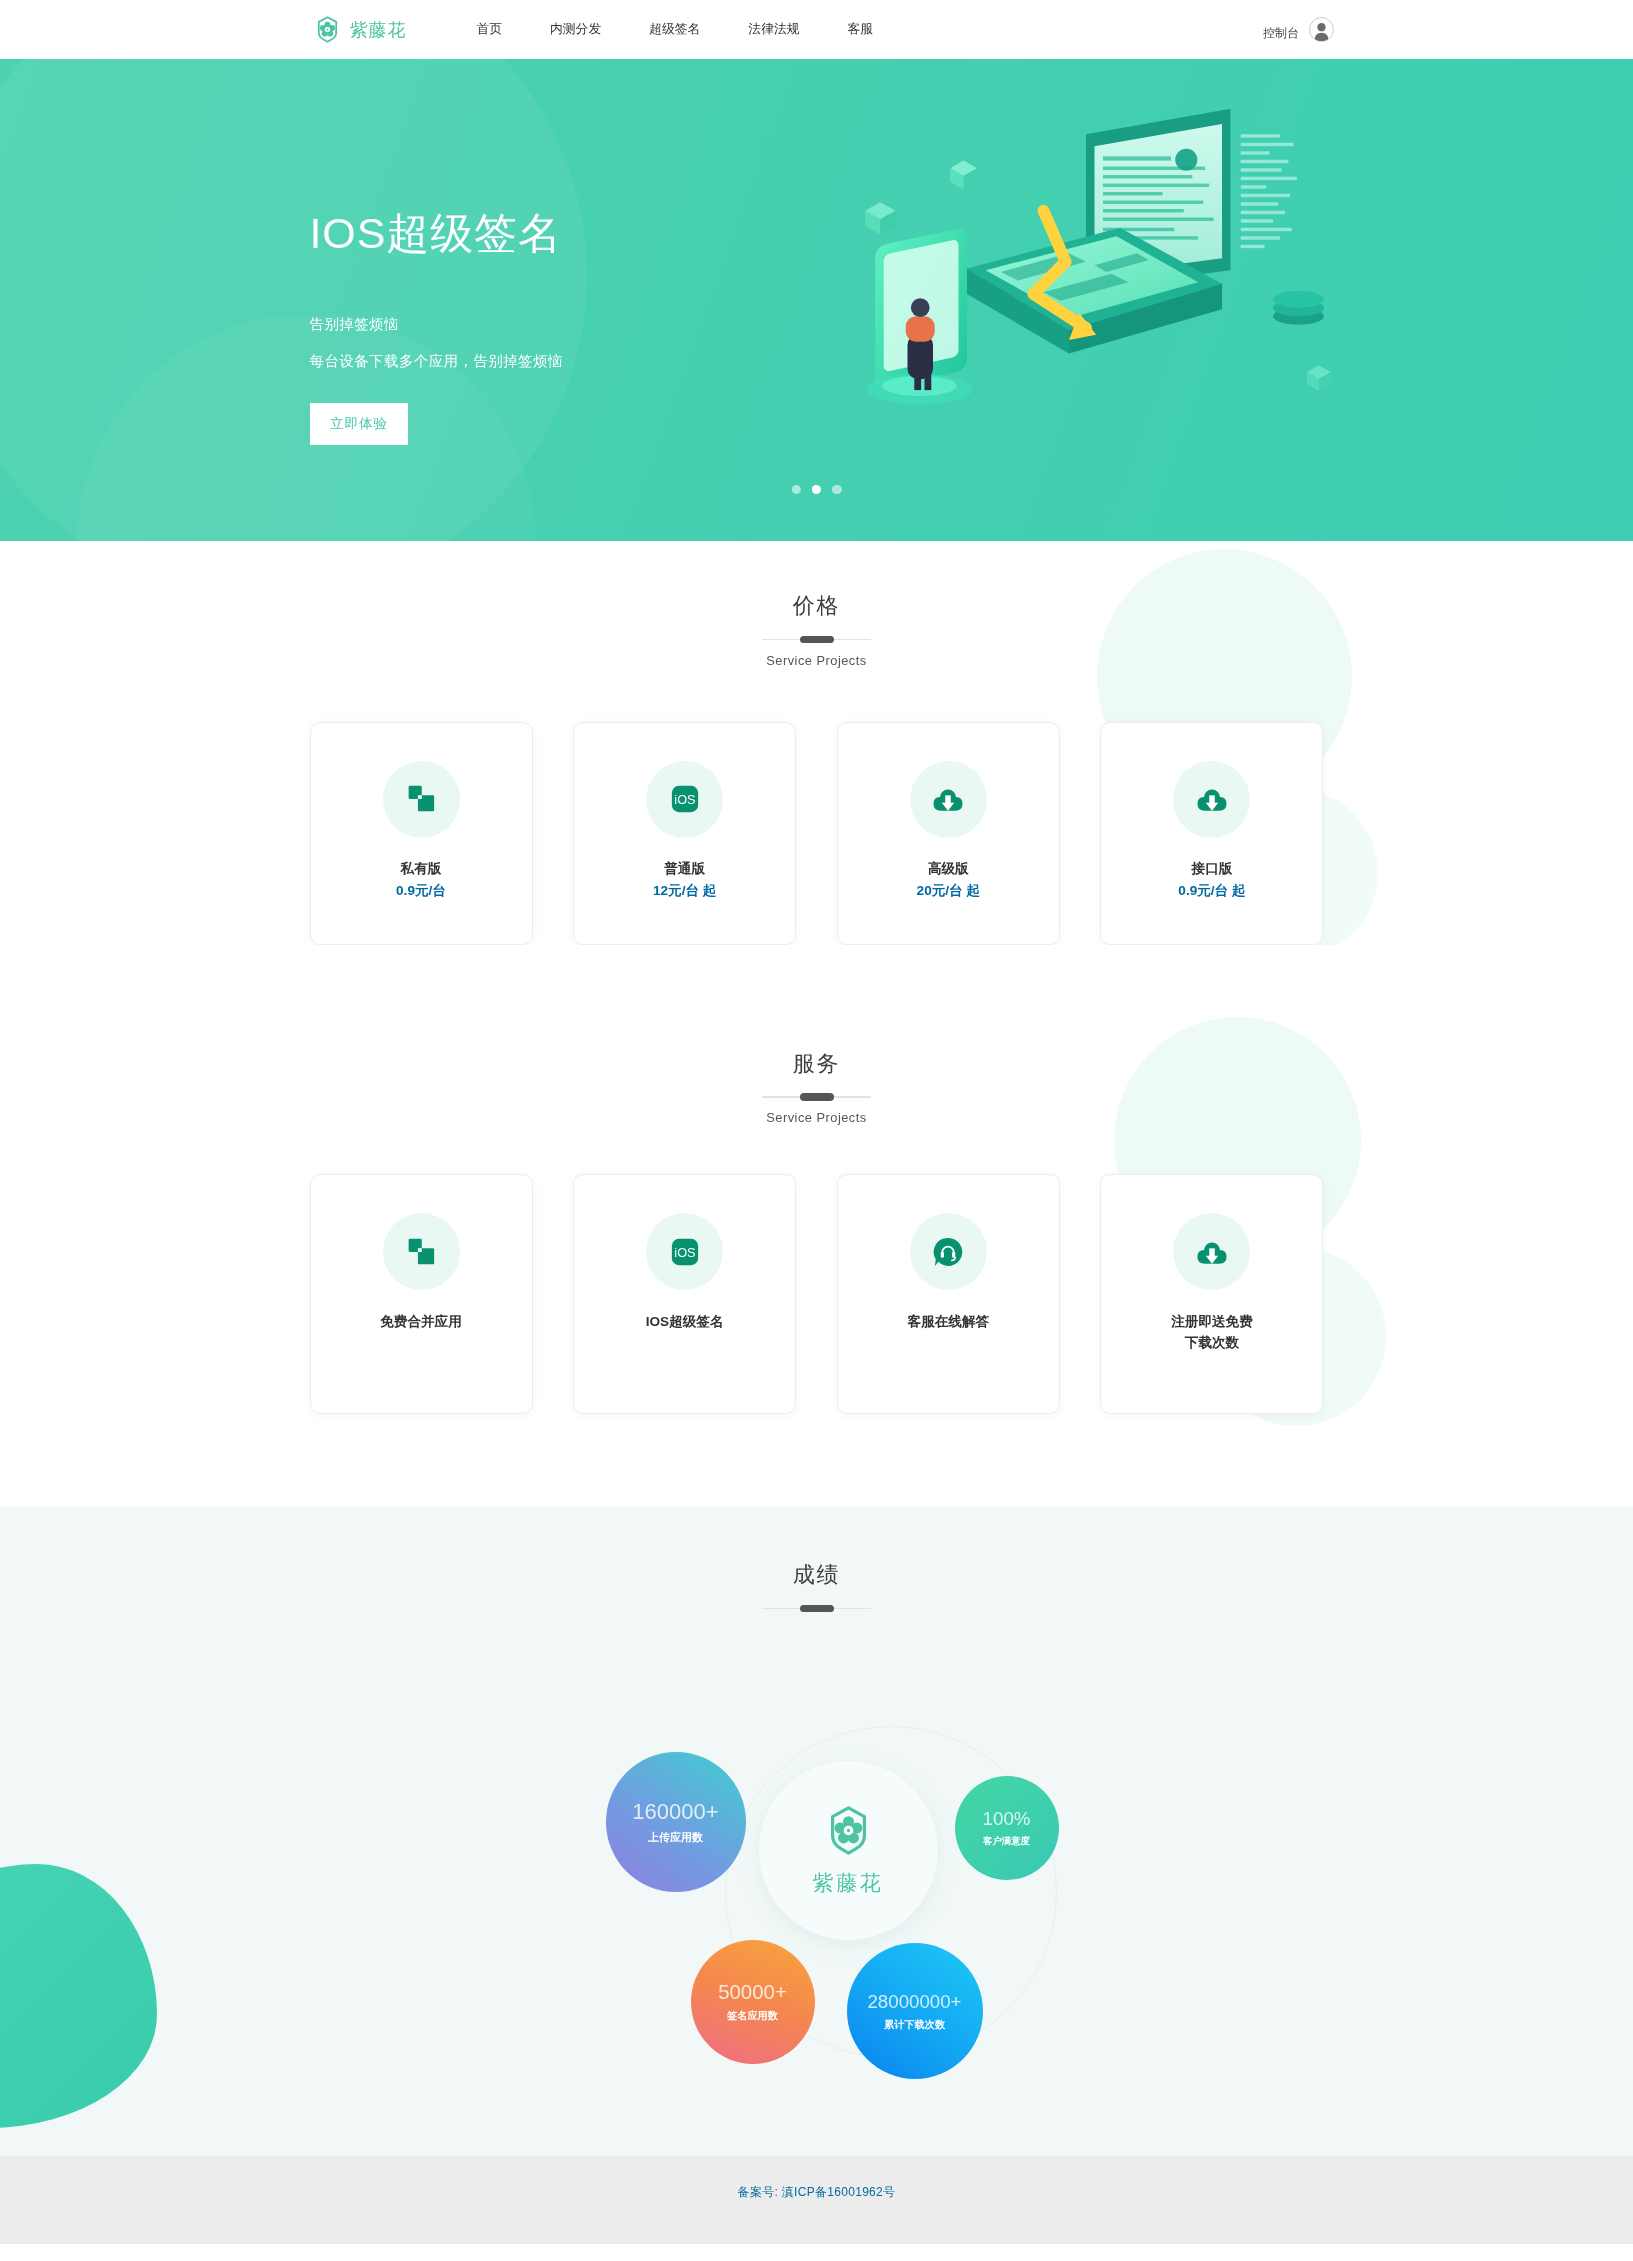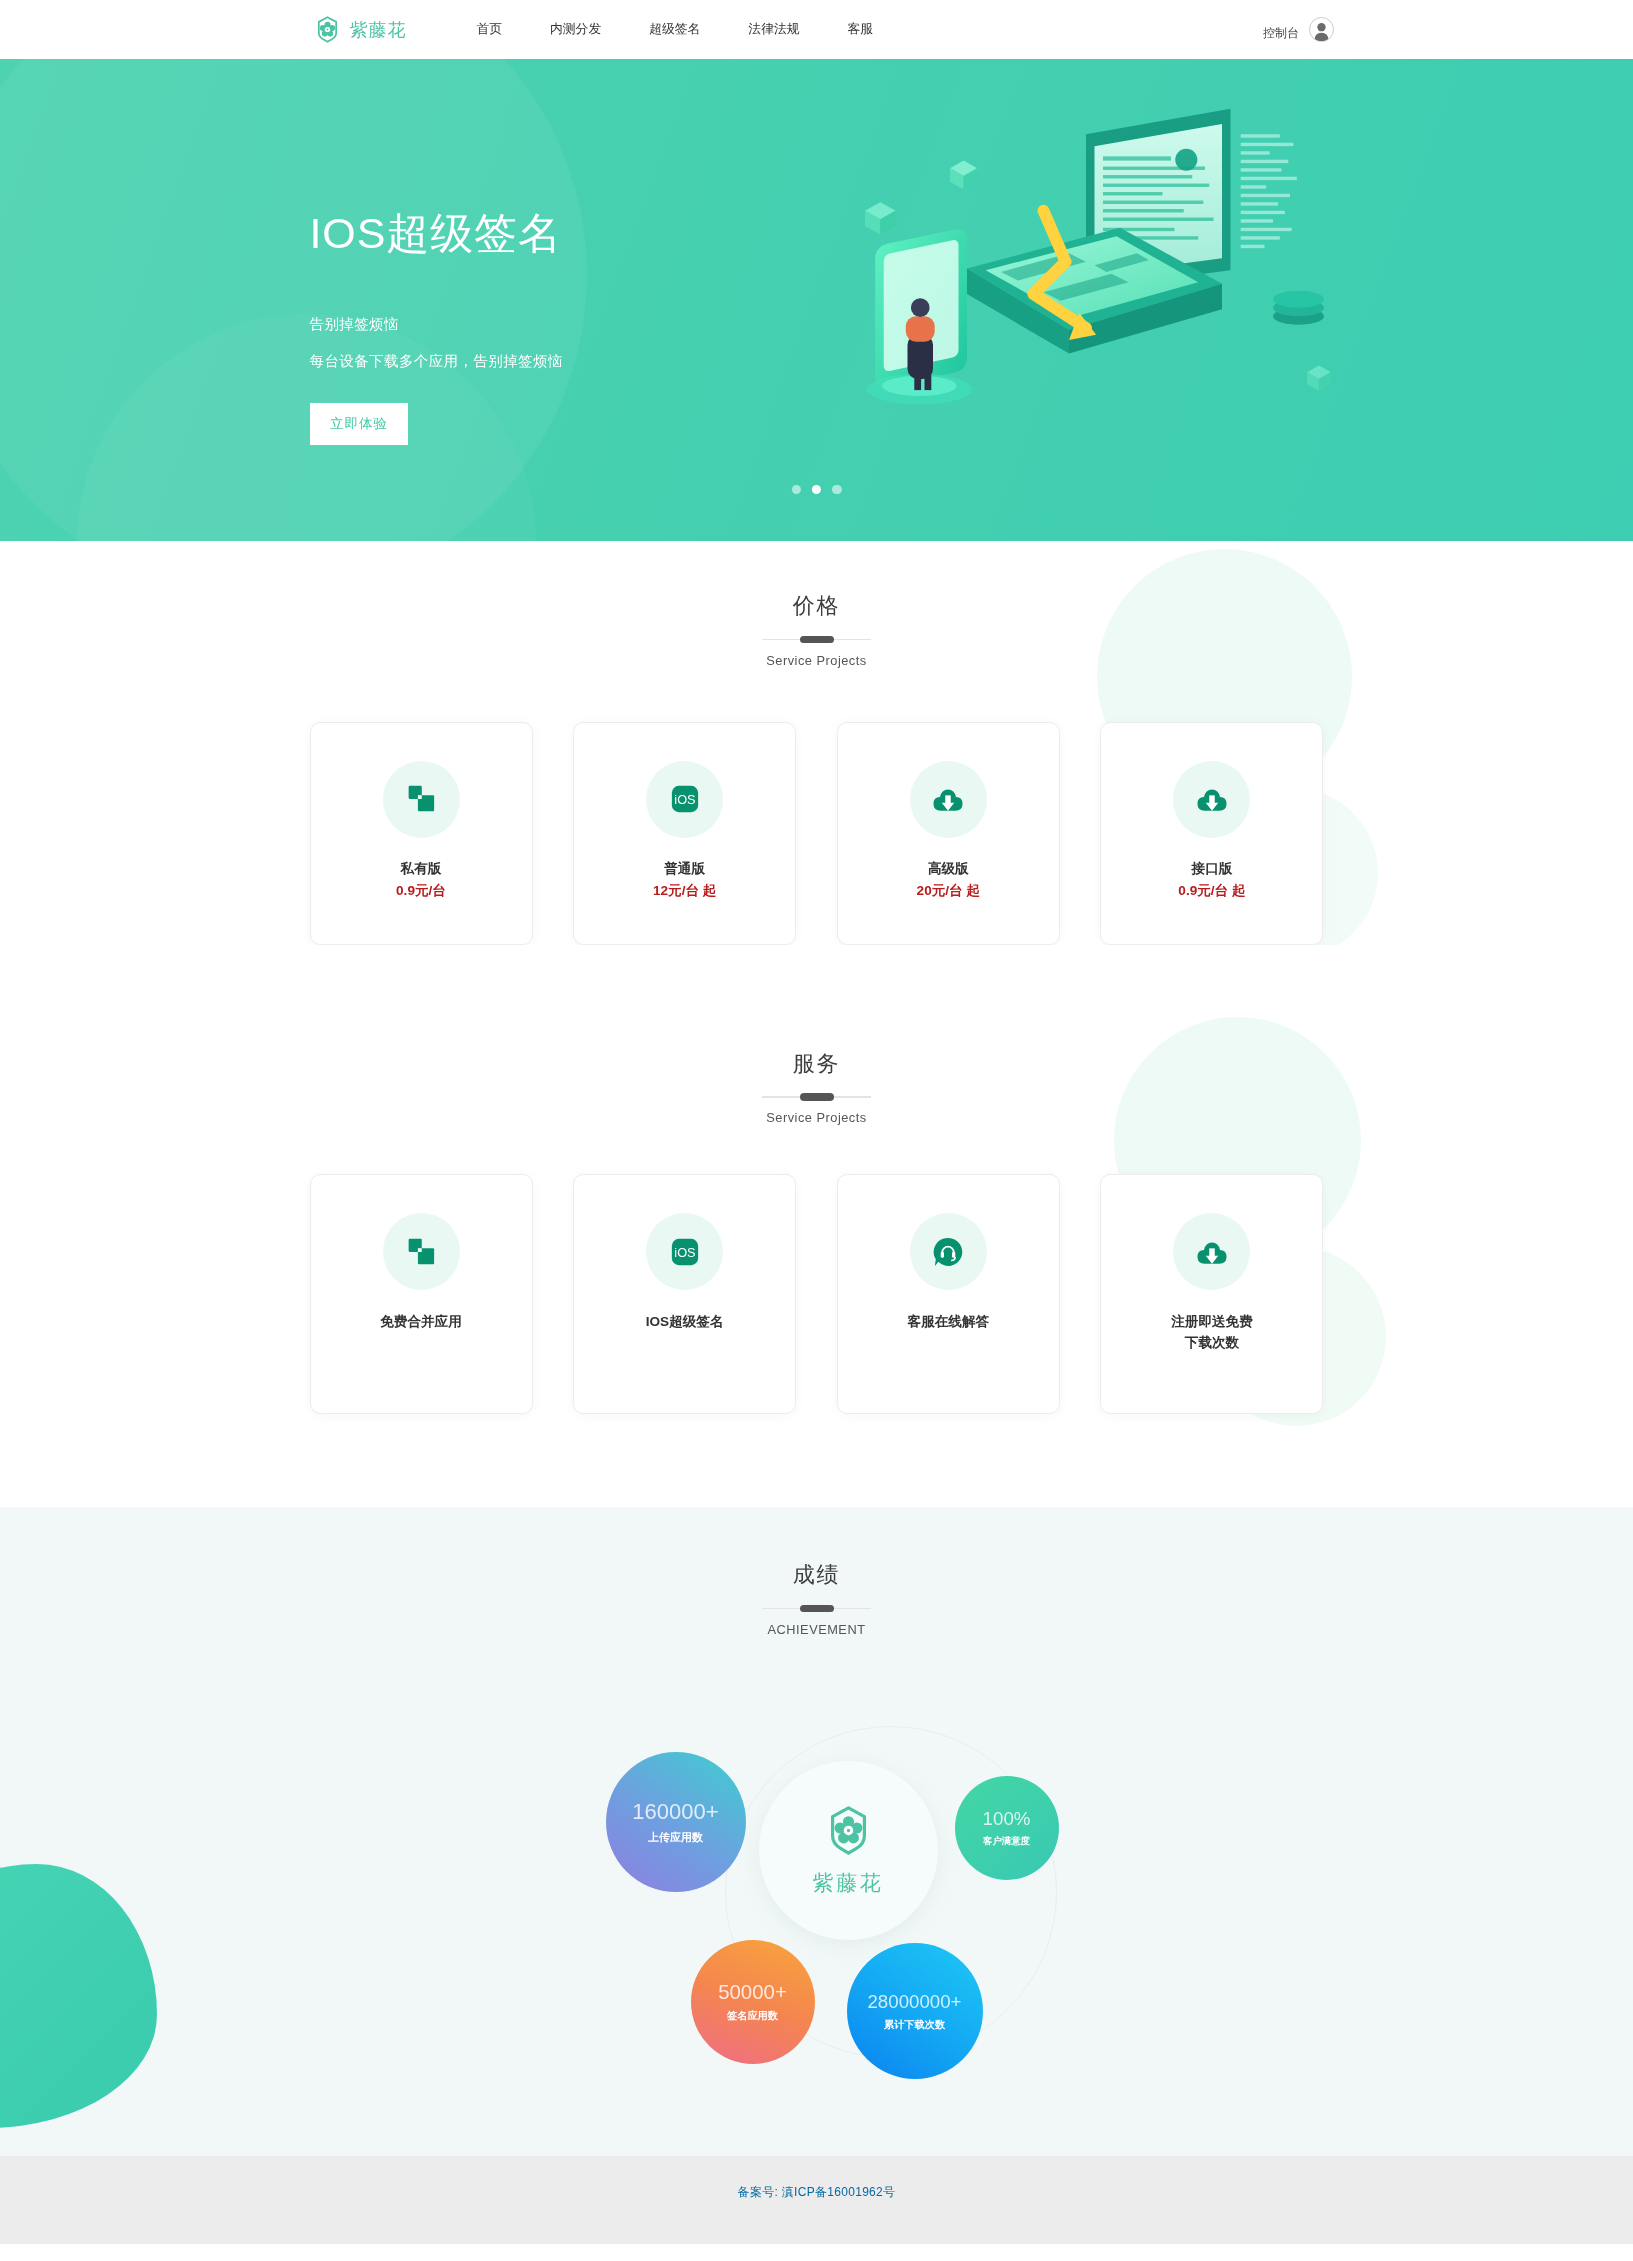--- a/index.html
+++ b/index.html
@@ -170,21 +170,21 @@
     width: 77px; height: 77px; border-radius: 50%;
     background: #e9f8f2;
     display: flex; align-items: center; justify-content: center;
   }
   .card-label {
     margin-top: 20.4px;
     font-size: 13.6px; color: #333333; font-weight: bold; text-align: center;
     line-height: 1.55;
   }
   .card-price {
-    font-size: 13.6px; color: #b91c1c; font-weight: bold; margin-top: 2.6px;
+    font-size: 13.6px; color: #0369a1; font-weight: bold; margin-top: 2.6px;
   }
 
   
   .pale-circle {
     position: absolute; border-radius: 50%;
     background: #eefaf5; z-index: 1;
   }
 
   
   .achv {
@@ -532,21 +532,20 @@
   </div>
 </section>
 
 <section class="achv">
   <div class="achv-blob"></div>
 
   <div class="achv-inner">
     <div class="section-head" style="padding-top:53px;text-align:center;">
       <h2 class="section-title">成绩</h2>
       <div class="divider"></div>
-      <div class="section-sub">ACHIEVEMENT</div>
     </div>
 
     <div class="orbit"></div>
 
     <div class="center-bubble">
       <span>
         <svg viewBox="0 0 40 40" width="53" height="53">
           <path d="M20 3 L32 9.5 L32 24 Q32 30 26 33.5 L20 37 L14 33.5 Q8 30 8 24 L8 9.5 Z" fill="none" stroke="#4cc3a3" stroke-width="2.4" stroke-linejoin="round"></path>
           <circle cx="20" cy="13.4" r="4.2" fill="#4cc3a3"></circle>
           <circle cx="13.7" cy="18.1" r="4.2" fill="#4cc3a3"></circle>

